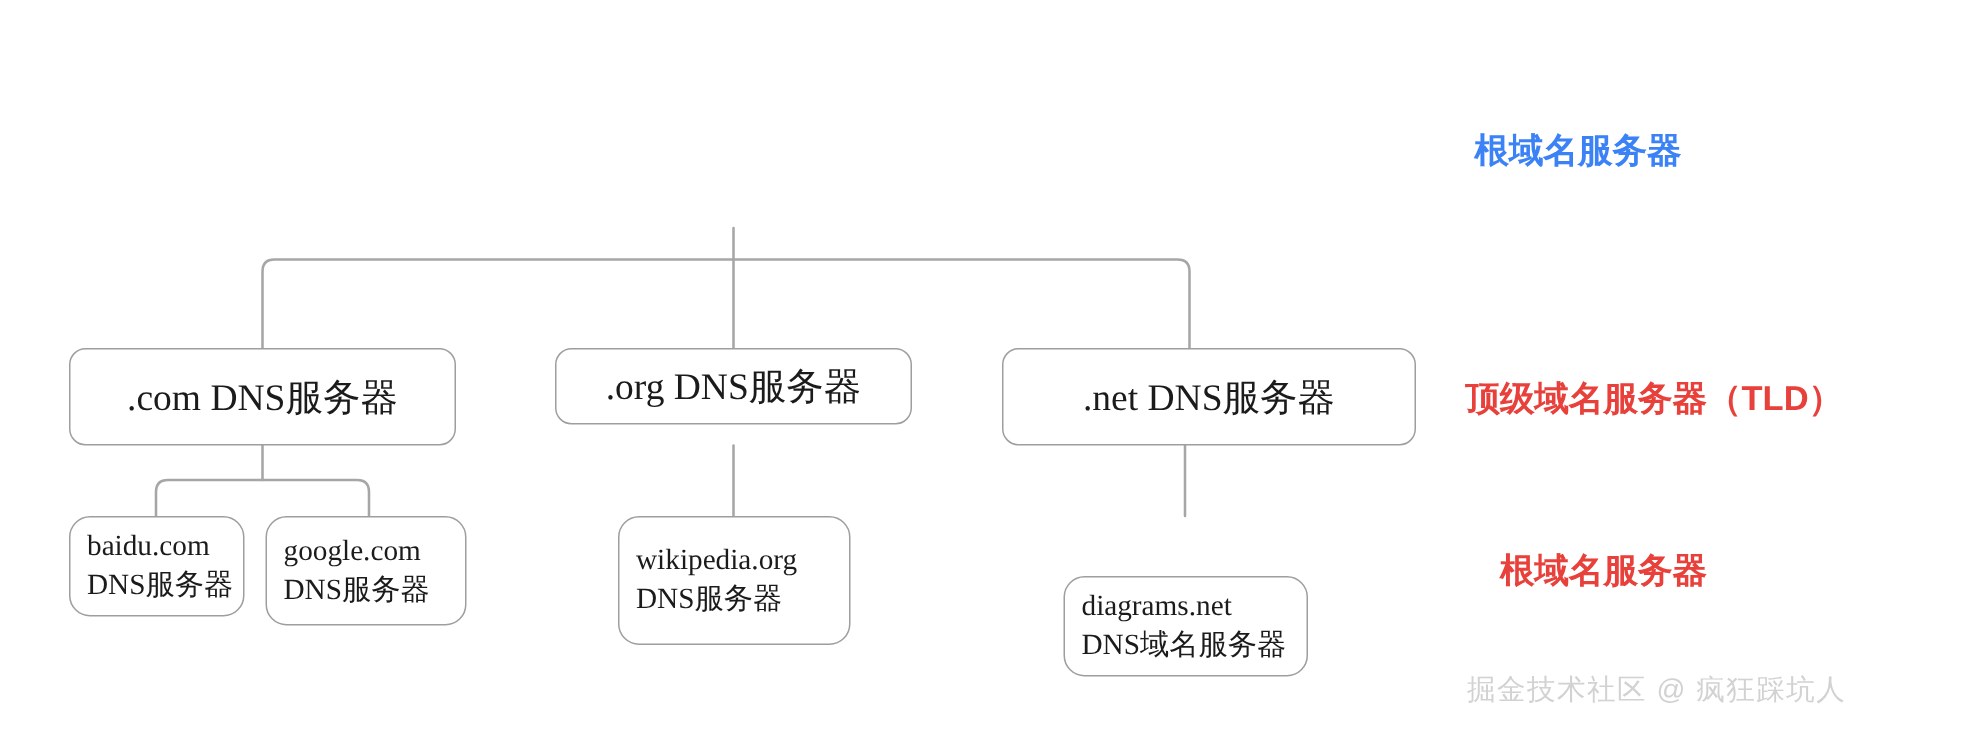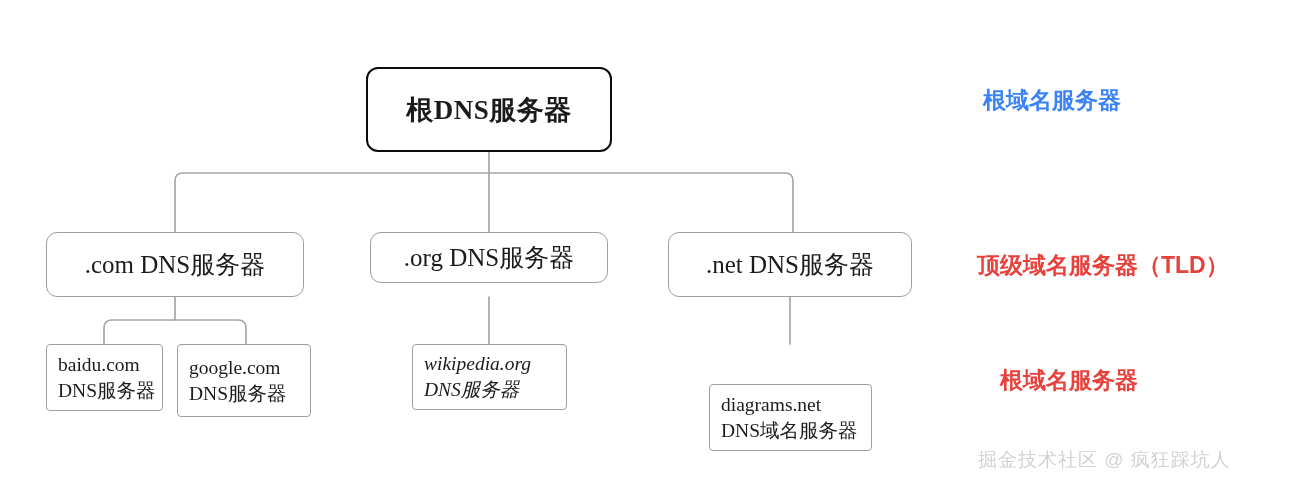--- a/index.html
+++ b/index.html
@@ -48,21 +48,21 @@
   .node.tld {
     align-items: center;
   }
   .node.tld .node-line {
     font-size: 25px;
   }
   .node.leaf {
     align-items: flex-start;
     padding-left: 11px;
     padding-right: 8px;
-    border-radius: 4px;
+    border-radius: 14px;
   }
   .node.leaf .node-line {
     font-size: 19.5px;
     line-height: 1.32;
     white-space: nowrap;
   }
   .legend {
     position: absolute;
     font-family: "Liberation Sans", "DejaVu Sans", sans-serif;
     font-weight: bold;
@@ -94,47 +94,44 @@
 
       <path d="M 175 297 L 175 320"></path>
       <path d="M 104 344 L 104 328 Q 104 320 112 320 L 238 320 Q 246 320 246 328 L 246 344"></path>
 
       <path d="M 489 297 L 489 344"></path>
 
       <path d="M 790 297 L 790 344"></path>
     </g>
   </svg>
 
-  <div class="node root" style="left:366px; top:67px; width:246px; height:85px;">
-    <span class="node-line">根DNS服务器</span>
-  </div>
 
   <div class="node tld" style="left:46px; top:232px; width:258px; height:65px;">
     <span class="node-line">.com DNS服务器</span>
   </div>
 
   <div class="node tld" style="left:370px; top:232px; width:238px; height:51px;">
     <span class="node-line">.org DNS服务器</span>
   </div>
 
-  <div class="node tld" style="left:668px; top:232px; width:244px; height:65px;">
+  <div class="node tld" style="left:668px; top:232px; width:276px; height:65px;">
     <span class="node-line">.net DNS服务器</span>
   </div>
 
   <div class="node leaf" style="left:46px; top:344px; width:117px; height:67px;">
     <span class="node-line">baidu.com</span>
     <span class="node-line">DNS服务器</span>
   </div>
 
   <div class="node leaf" style="left:177px; top:344px; width:134px; height:73px;">
     <span class="node-line">google.com</span>
     <span class="node-line">DNS服务器</span>
   </div>
 
-  <div class="node leaf" style="left:412px; top:344px; width:155px; height:66px;font-style:italic;">
+  <div class="node leaf" style="left:412px; top:344px; width:155px; height:86px;">
     <span class="node-line">wikipedia.org</span>
     <span class="node-line">DNS服务器</span>
   </div>
 
   <div class="node leaf" style="left:709px; top:344px; width:163px; height:67px;margin-top:40px;">
     <span class="node-line">diagrams.net</span>
     <span class="node-line">DNS域名服务器</span>
   </div>
 
   <div class="legend" style="left:983px; top:85px; color:#3b82f6;">根域名服务器</div>

